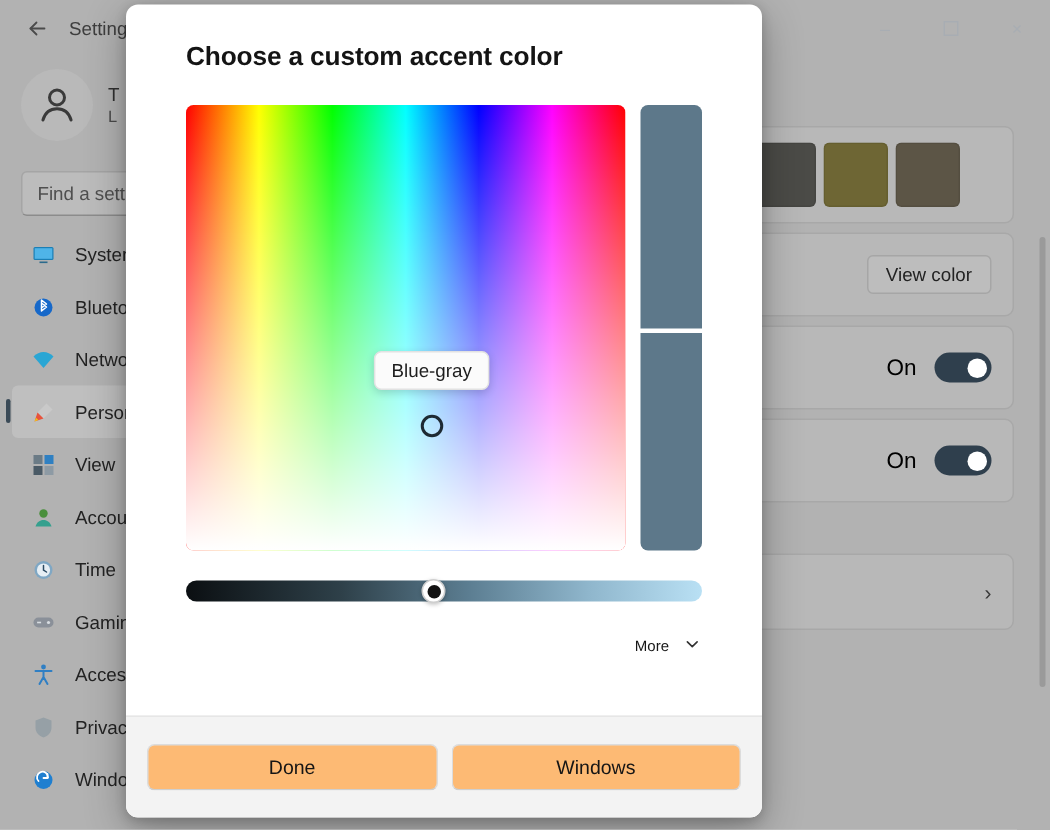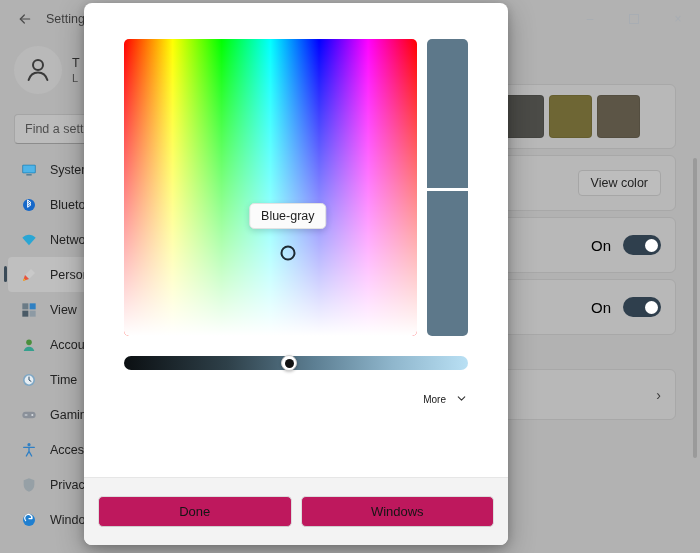--- a/index.html
+++ b/index.html
@@ -113,21 +113,21 @@
   
   .dialog {
     position: absolute; left: 84px; top: 3px; width: 424px; height: 542px;
     background: #ffffff; border-radius: 8px;
     box-shadow: 0 8px 28px rgba(0,0,0,0.30), 0 2px 8px rgba(0,0,0,0.18);
     overflow: hidden; display: flex; flex-direction: column;
   }
   .dialog-body { padding: 24px 40px 8px 40px; flex: 1 1 auto; position: relative; }
   .dialog-title { font-size: 17.5px; color: #141414; font-weight: 600; letter-spacing: -0.1px; }
 
-  .picker-area { position: relative; margin-top: 12px; display: flex; gap: 10px; text-align: center; }
+  .picker-area { position: relative; margin-top: 22px; display: flex; gap: 10px; text-align: center; }
 
   .sv-box {
     position: relative; width: 296px; height: 297px; border-radius: 5px;
     overflow: hidden;
   }
   .sv-hue {
     position: absolute; inset: 0;
     background: linear-gradient(to right,
       #ff0000 0%, #ffff00 16.6%, #00ff00 33.3%,
       #00ffff 50%, #0000ff 66.6%, #ff00ff 83.3%, #ff0000 100%);
@@ -172,21 +172,21 @@
   .more-row { display: flex; justify-content: flex-end; align-items: center; margin-top: 22px; }
   .more-btn { display: flex; align-items: center; gap: 9px; font-size: 10px; color: #171717; }
   .more-chev { font-size: 11px; color: #333; }
 
   .dialog-footer {
     background: #f3f3f3; border-top: 1px solid #e6e6e6;
     padding: 18px 14px; display: flex; gap: 9px;
   }
   .dlg-btn {
     flex: 1 1 0; height: 31px; border-radius: 5px;
-    background: #be185d; border: 1px solid #dcdcdc; border-bottom-color: #cfcfcf;
+    background: #fdba74; border: 1px solid #dcdcdc; border-bottom-color: #cfcfcf;
     font-size: 13px; color: #151515;
     display: flex; align-items: center; justify-content: center;
   }
 </style>
 </head>
 <body>
 
 <div id="root">
 
   <div class="settings-window">
@@ -381,20 +381,21 @@
           <span class="chev">›</span>
         </div>
       </div>
 
       <div class="scrollbar"></div>
     </div>
   </div>
 
   <div class="dialog">
     <div class="dialog-body">
+      <div class="dialog-title">Choose a custom accent color</div>
 
       <div class="picker-area">
         <div class="sv-box">
           <div class="sv-hue"></div>
           <div class="sv-white"></div>
           <div class="tooltip" id="picker-tooltip" style="left: 56%; top: 64%;">Blue-gray</div>
           <div class="sv-cursor" id="picker-cursor" style="left: 56%; top: 72%;"></div>
         </div>
 
         <div class="preview-strip" id="preview-strip" style="background: rgb(93, 120, 138);">

